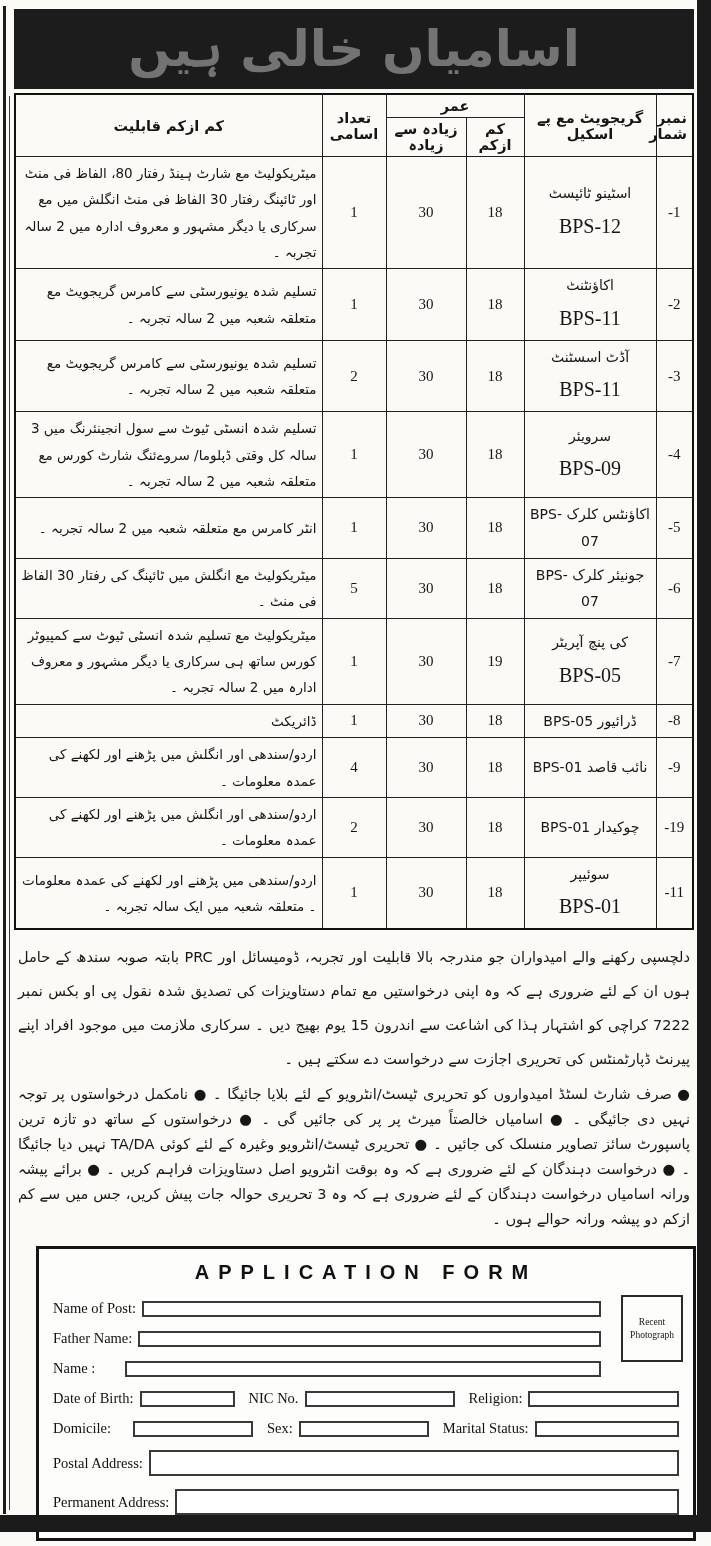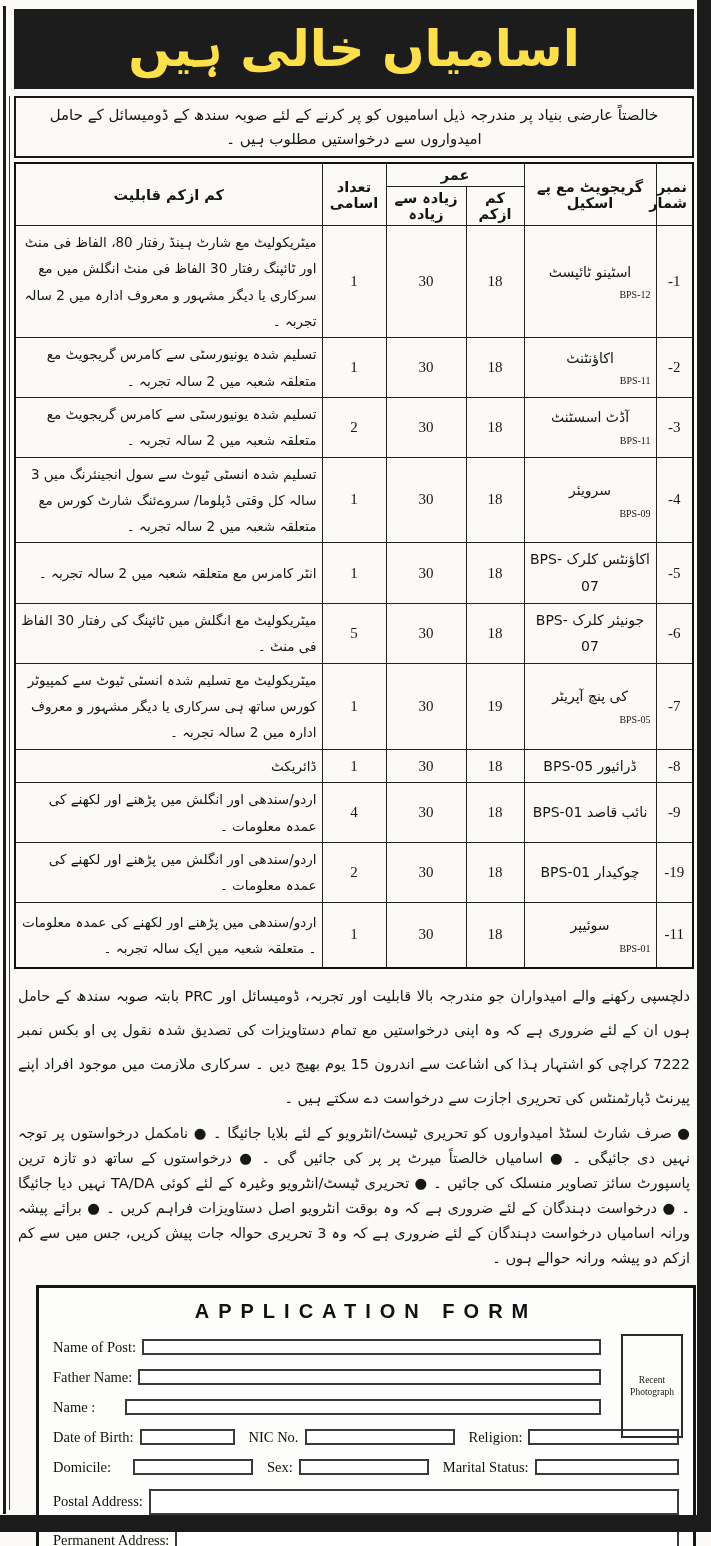--- a/index.html
+++ b/index.html
@@ -6,57 +6,57 @@
   html,body { width:711px; height:1546px; background:#fbfaf7; overflow:hidden; position:relative;
     font-family:"DejaVu Sans", sans-serif; color:#161616; }
 
   .left-line1 { position:absolute; left:3px; top:6px; width:3px; height:1508px; background:#1b1b1b; }
   .left-line2 { position:absolute; left:9px; top:96px; width:1px; height:1414px; background:#3a3a3a; }
   .right-strip { position:absolute; right:0; top:0; width:14px; height:1532px; background:#1b1b1b; }
   .bottom-bar { position:absolute; left:0; top:1515px; width:711px; height:17px; background:#1b1b1b; }
 
   .content { position:absolute; left:14px; top:0; width:680px; }
 
-  .title-box { margin-top:9px; height:80px; background:#1c1c1c; color:#fde047;
+  .title-box { margin-top:9px; height:80px; background:#1c1c1c; color:#737373;
     display:flex; align-items:center; justify-content:center;
     font-size:50px; font-weight:bold; direction:rtl; letter-spacing:1px; }
 
   .intro-box { margin-top:7px; border:2px solid #1a1a1a; padding:5px 10px;
     direction:rtl; text-align:center; font-size:15px; line-height:1.6; }
 
   table.jobs { margin-top:4px; width:100%; border-collapse:collapse; direction:rtl;
     border:2px solid #111; table-layout:fixed; }
   table.jobs th, table.jobs td { border:1px solid #222; padding:3px 5px; vertical-align:middle; }
   table.jobs th { font-weight:600; font-size:14.5px; text-align:center; }
   .c-serial { width:37px; }
   .c-post  { width:132px; }
   .c-agemin { width:58px; }
   .c-agemax { width:80px; }
   .c-count { width:64px; }
   th.count-th { font-size:13px; }
   td.serial { direction:ltr; text-align:center; font-size:15px; font-family:"Liberation Serif", serif; }
   td.post { text-align:center; font-size:14px; line-height:1.9; }
-  td.post .scale { display:block; font-family:"Liberation Serif", serif; font-size:10px;text-align:right; }
+  td.post .scale { display:block; font-family:"Liberation Serif", serif; font-size:20px; }
   td.num { text-align:center; font-size:15px; font-family:"Liberation Serif", serif; }
   td.qual { text-align:right; font-size:13.5px; line-height:1.95; padding:4px 8px; }
   tr.r1 td { height:96px; } tr.r2 td { height:57px; } tr.r3 td { height:57px; }
   tr.r4 td { height:58px; } tr.r5 td { height:28px; } tr.r6 td { height:28px; }
   tr.r7 td { height:62px; } tr.r8 td { height:28px; } tr.r9 td { height:28px; }
   tr.r10 td { height:28px; } tr.r11 td { height:66px; }
 
   .para { direction:rtl; text-align:justify; font-size:14.5px; }
   .para1 { margin-top:10px; line-height:2.35; padding:0 4px; }
   .para2 { margin-top:6px; line-height:1.72; padding:0 4px; }
 
   .form-box { margin:14px 6px 0 22px; width:660px; border:3px solid #151515;
     background:#fdfdfb; padding:8px 14px 10px 14px; position:relative;
     font-family:"Liberation Serif", serif; }
   .form-title { text-align:center; font-family:"Liberation Sans", sans-serif;
     font-weight:bold; font-size:20px; letter-spacing:9px; margin:4px 0 16px 0; color:#111; }
-  .photo-box { position:absolute; right:10px; top:46px; width:62px; height:104px;
+  .photo-box { position:absolute; right:10px; top:46px; width:62px; height:67px;
     border:2px solid #2a2a2a; display:flex; align-items:center; justify-content:center;
     text-align:center; font-size:9.5px; line-height:1.3; padding:2px; }
   .frow { display:flex; align-items:center; margin-bottom:13px;justify-content:flex-end; }
   .frow.short-right { padding-right:78px; }
   .flabel { font-size:14.5px; color:#111; white-space:nowrap; margin-right:6px; }
   .fbox { border:2px solid #3a3a3a; height:16px; background:#fff; display:inline-block; }
   .grow { flex:1; }
   .w95 { width:95px; } .w150 { width:150px; } .w120 { width:120px; }
   .w130 { width:130px; }
   .tall { height:26px; }
@@ -68,23 +68,20 @@
 <div class="left-line1"></div>
 <div class="left-line2"></div>
 <div class="right-strip"></div>
 
 <div class="content">
 
   <div class="title-box">
     <span>اسامیاں خالی ہیں</span>
   </div>
 
-  <div class="intro-box">
-    <span>خالصتاً عارضی بنیاد پر مندرجہ ذیل اسامیوں کو پر کرنے کے لئے صوبہ سندھ کے ڈومیسائل کے حامل امیدواروں سے درخواستیں مطلوب ہیں ۔</span>
-  </div>
 
   <table class="jobs">
     <colgroup>
       <col class="c-serial">
         <col class="c-post">
         <col class="c-agemin">
       <col class="c-agemax">
         <col class="c-count">
         <col>
     </colgroup>

